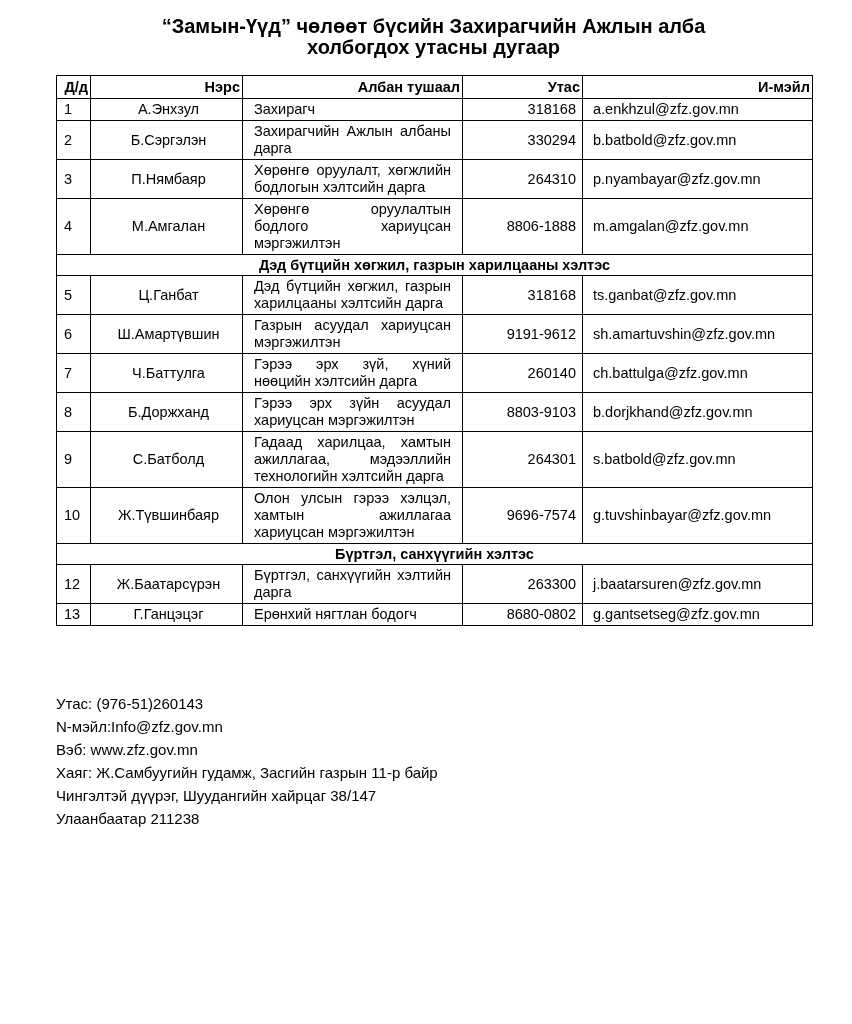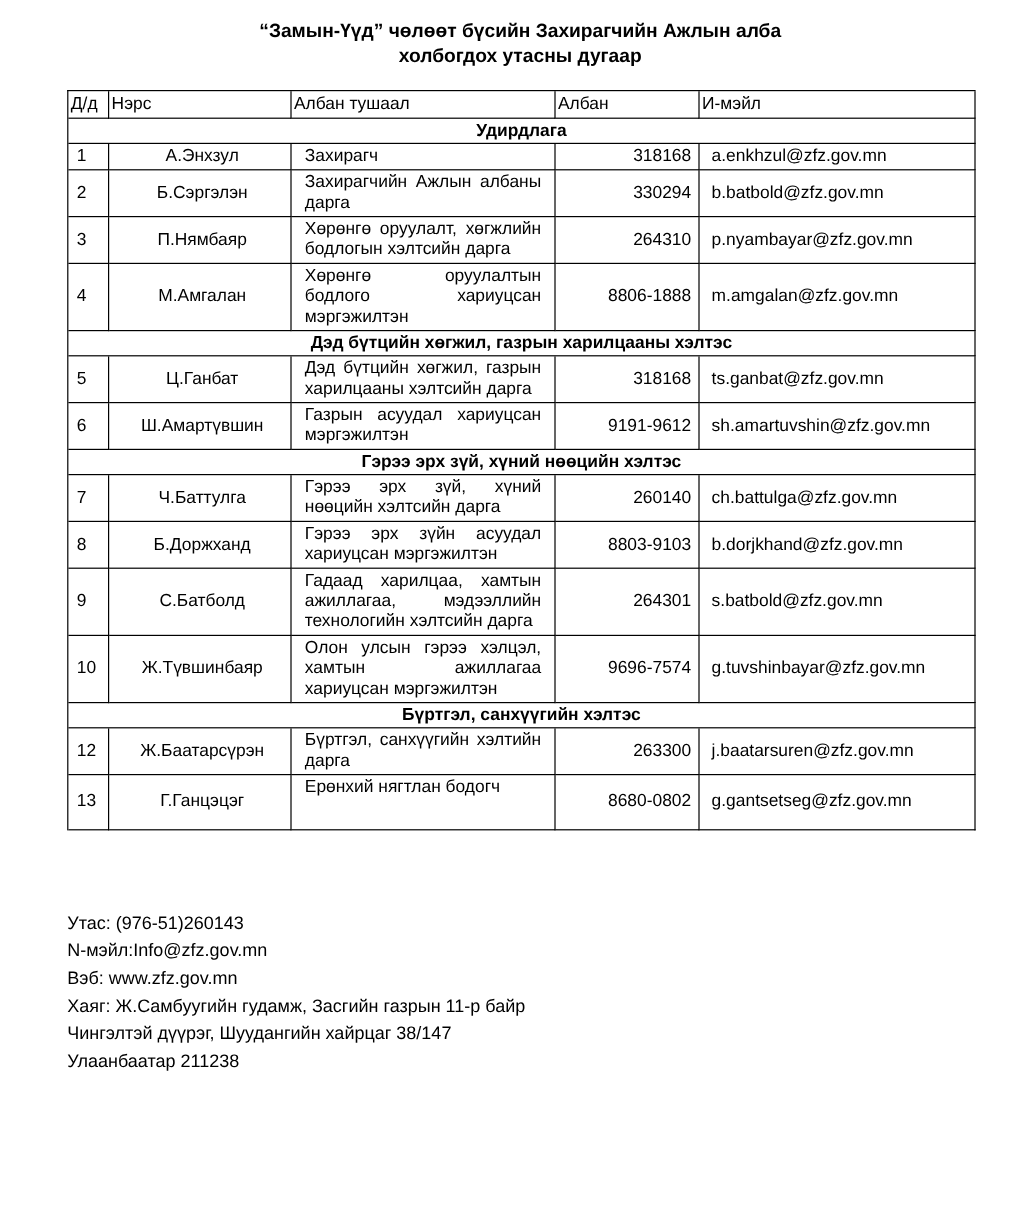--- a/index.html
+++ b/index.html
@@ -15,21 +15,21 @@
     height: 1024px;
     padding-top: 16px;
     overflow: hidden;
     background: #ffffff;
   }
   .title {
     width: 755px;
     margin-left: 56px;
     text-align: center;
     font-weight: bold;
-    font-size: 16px;
+    font-size: 20px;
     line-height: 21px;
   }
   table.contacts {
     margin: 17px 0 0 56px;
     width: 756px;
     table-layout: fixed;
     border-collapse: separate;
     border-spacing: 0;
     border-top: 1.5px solid #000;
     border-left: 1.5px solid #000;
@@ -37,22 +37,22 @@
     line-height: 17px;
   }
   th, td {
     border-right: 1.5px solid #000;
     border-bottom: 1.5px solid #000;
     padding: 2px 6px;
     vertical-align: middle;
     overflow: hidden;
   }
   thead th {
-    font-weight: normal;
-    text-align: left;
+    font-weight: bold;
+    text-align: right;
     height: 23px;
     padding: 2px 2px;
   }
   td.section {
     font-weight: bold;
     text-align: center;
     height: 21px;
     padding: 1px 4px;
   }
   td.no   { text-align: left; padding-left: 7px; }
@@ -88,28 +88,25 @@
       <col style="width:152px">
       <col style="width:220px">
       <col style="width:120px">
       <col style="width:230px">
     </colgroup>
     <thead>
       <tr>
         <th>Д/д</th>
         <th>Нэрс</th>
         <th>Албан тушаал</th>
-        <th>Албан</th>
+        <th>Утас</th>
         <th>И-мэйл</th>
       </tr>
     </thead>
     <tbody id="table-body">
-        <tr>
-          <td colspan="5" class="section">Удирдлага</td>
-        </tr>
         <tr>
           <td class="no">1</td>
           <td class="name">А.Энхзул</td>
           <td class="position">Захирагч</td>
           <td class="phone">318168</td>
           <td class="email">a.enkhzul@zfz.gov.mn</td>
         </tr>
         <tr>
           <td class="no">2</td>
           <td class="name">Б.Сэргэлэн</td>
@@ -140,23 +137,20 @@
           <td class="position">Дэд бүтцийн хөгжил, газрын харилцааны хэлтсийн дарга</td>
           <td class="phone">318168</td>
           <td class="email">ts.ganbat@zfz.gov.mn</td>
         </tr>
         <tr>
           <td class="no">6</td>
           <td class="name">Ш.Амартүвшин</td>
           <td class="position">Газрын асуудал хариуцсан мэргэжилтэн</td>
           <td class="phone">9191-9612</td>
           <td class="email">sh.amartuvshin@zfz.gov.mn</td>
-        </tr>
-        <tr>
-          <td colspan="5" class="section">Гэрээ эрх зүй, хүний нөөцийн хэлтэс</td>
         </tr>
         <tr>
           <td class="no">7</td>
           <td class="name">Ч.Баттулга</td>
           <td class="position">Гэрээ эрх зүй, хүний нөөцийн хэлтсийн дарга</td>
           <td class="phone">260140</td>
           <td class="email">ch.battulga@zfz.gov.mn</td>
         </tr>
         <tr>
           <td class="no">8</td>

